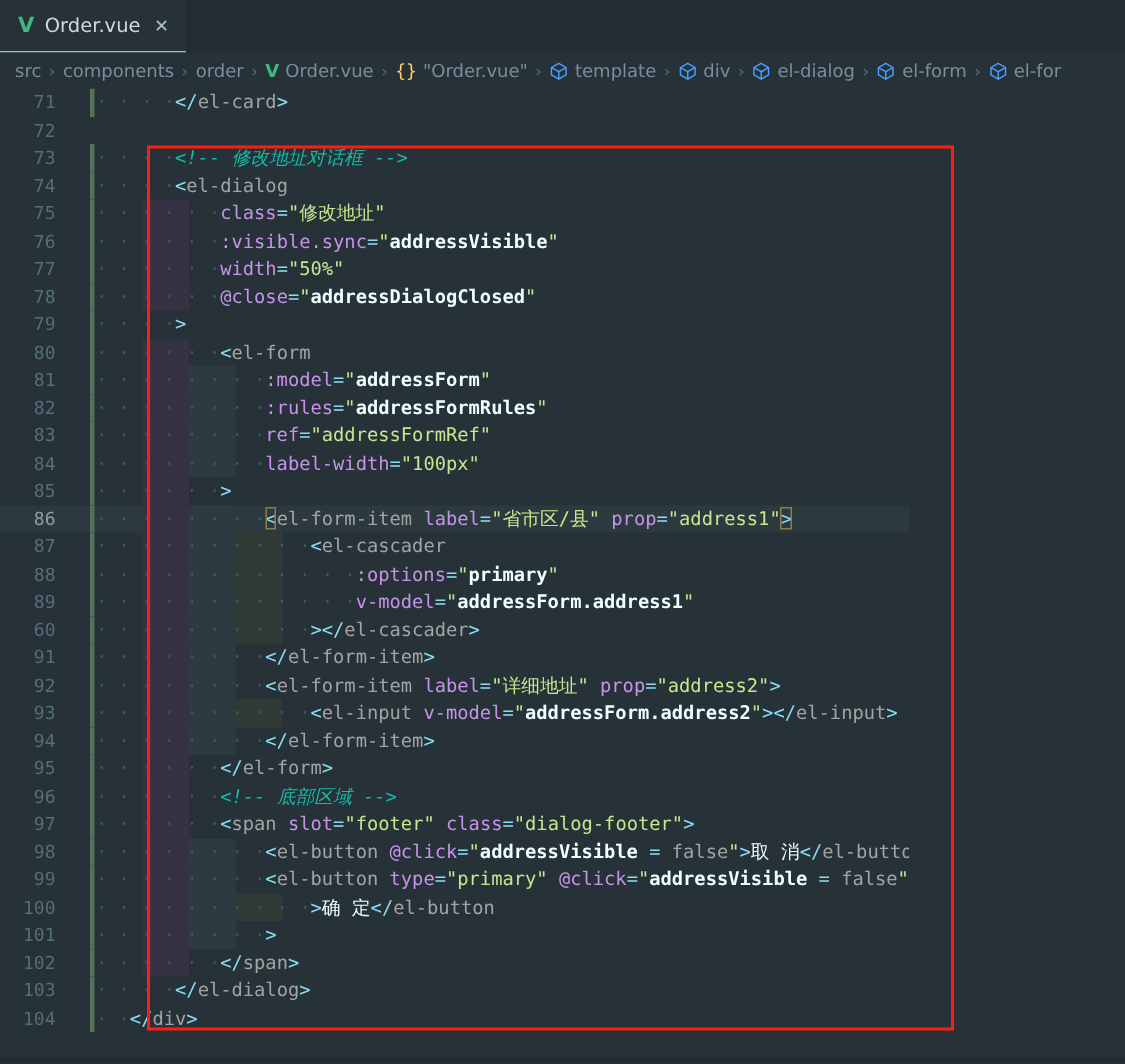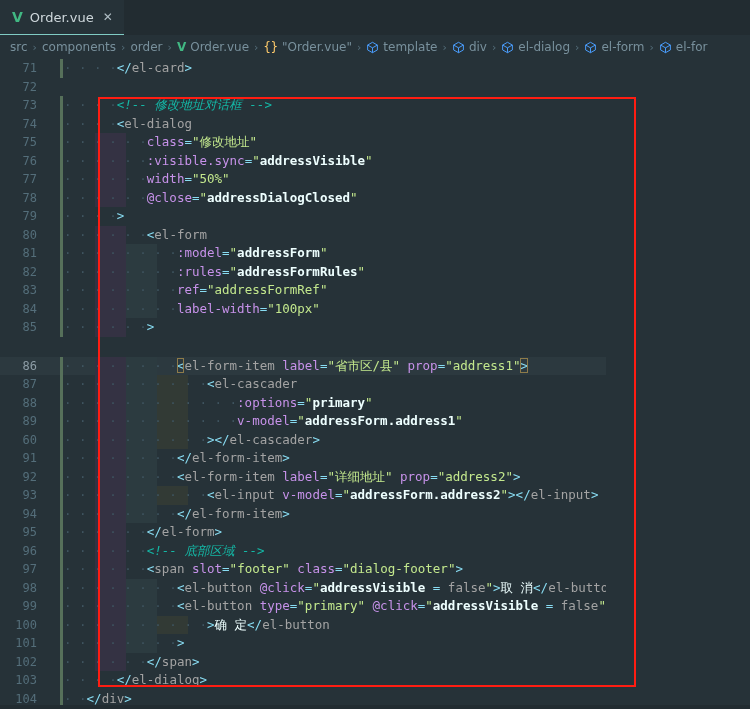--- a/index.html
+++ b/index.html
@@ -65,21 +65,21 @@
 
   
   .editor{
     position:absolute;left:0;top:59px;width:606px;height:650px;
     background:#263238;overflow:hidden;
   }
   .row{
     position:relative;height:18.5px;line-height:18.5px;
     white-space:pre;font-size:12.5px;
   }
-  .row.active{background:#2c393f;margin-top:20px;}
+  .row.active{background:#2c393f;}
   .gutter{
     position:absolute;left:0;top:0;width:47px;height:18.5px;
     text-align:right;color:#546e7a;font-size:12px;
     padding-right:10px;box-sizing:border-box;
   }
   .row.active .gutter{color:#8d9da6;}
   
   .chg{position:absolute;left:60px;top:0;width:3px;height:18.5px;background:#56705a;}
   
   .band{position:absolute;top:0;height:18.5px;}

